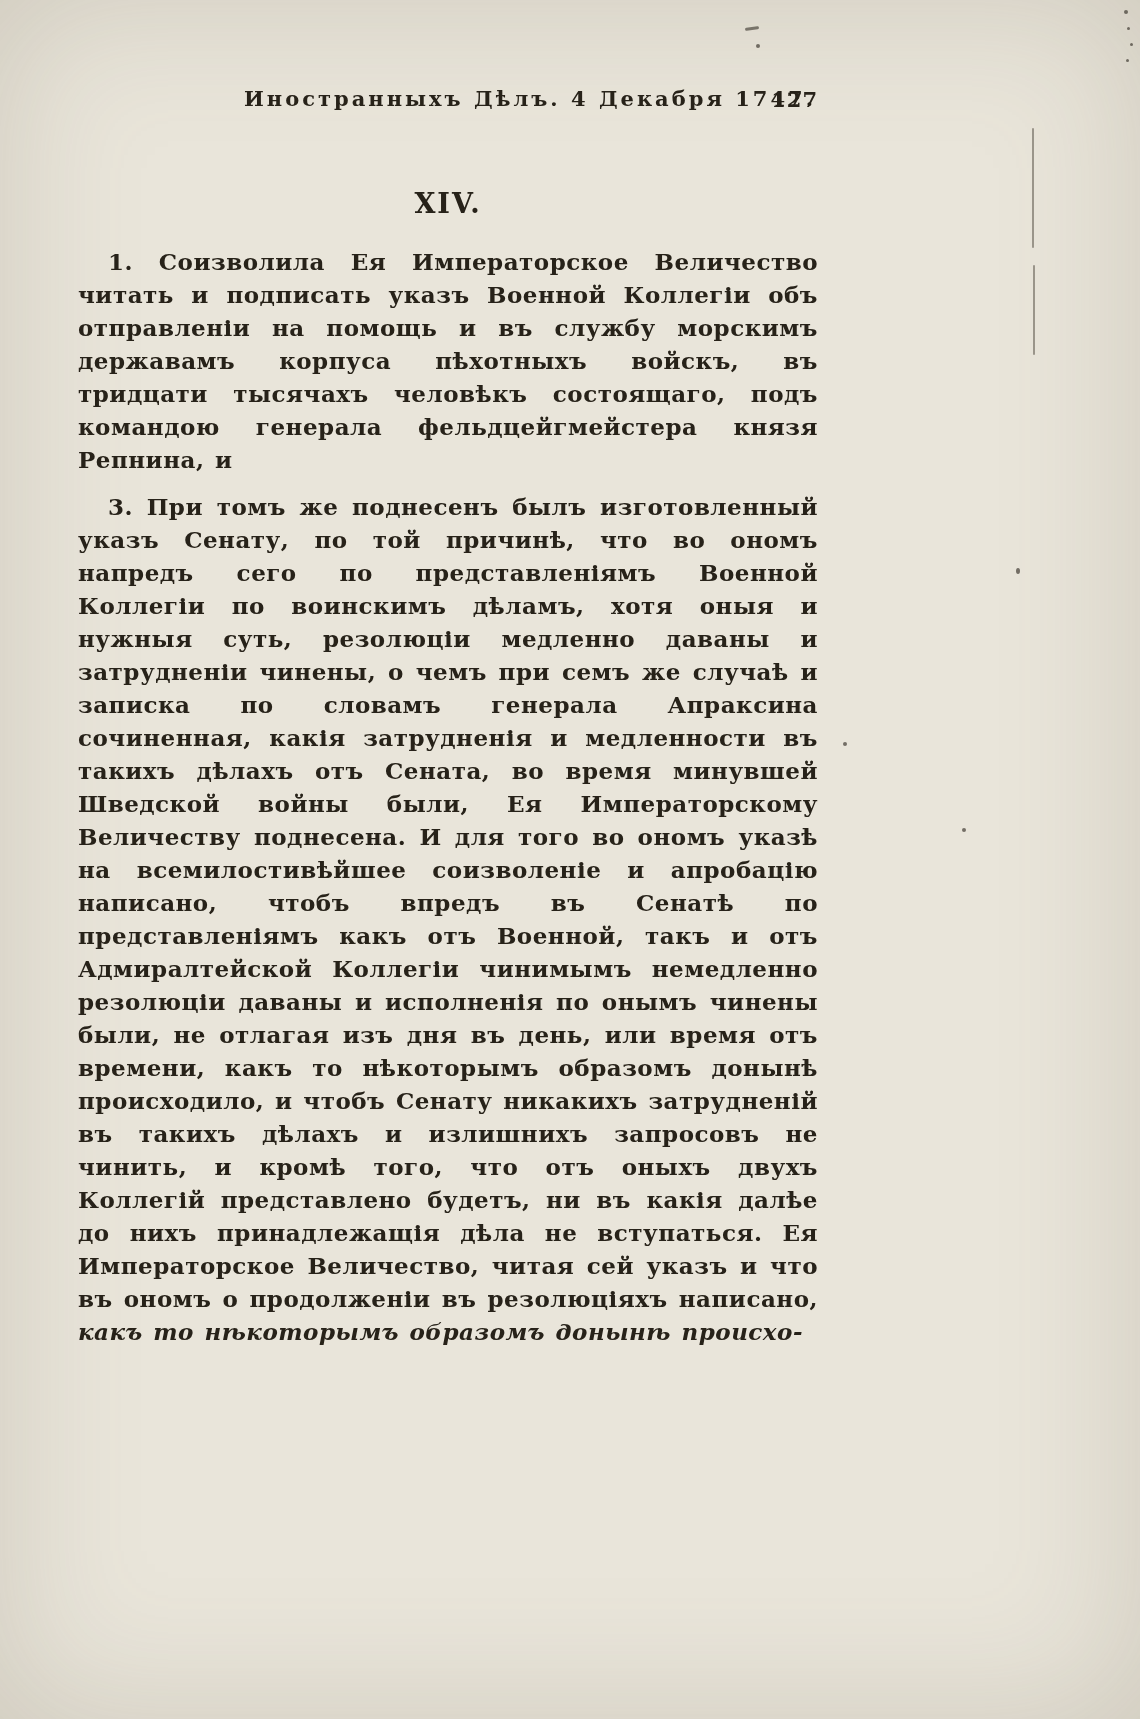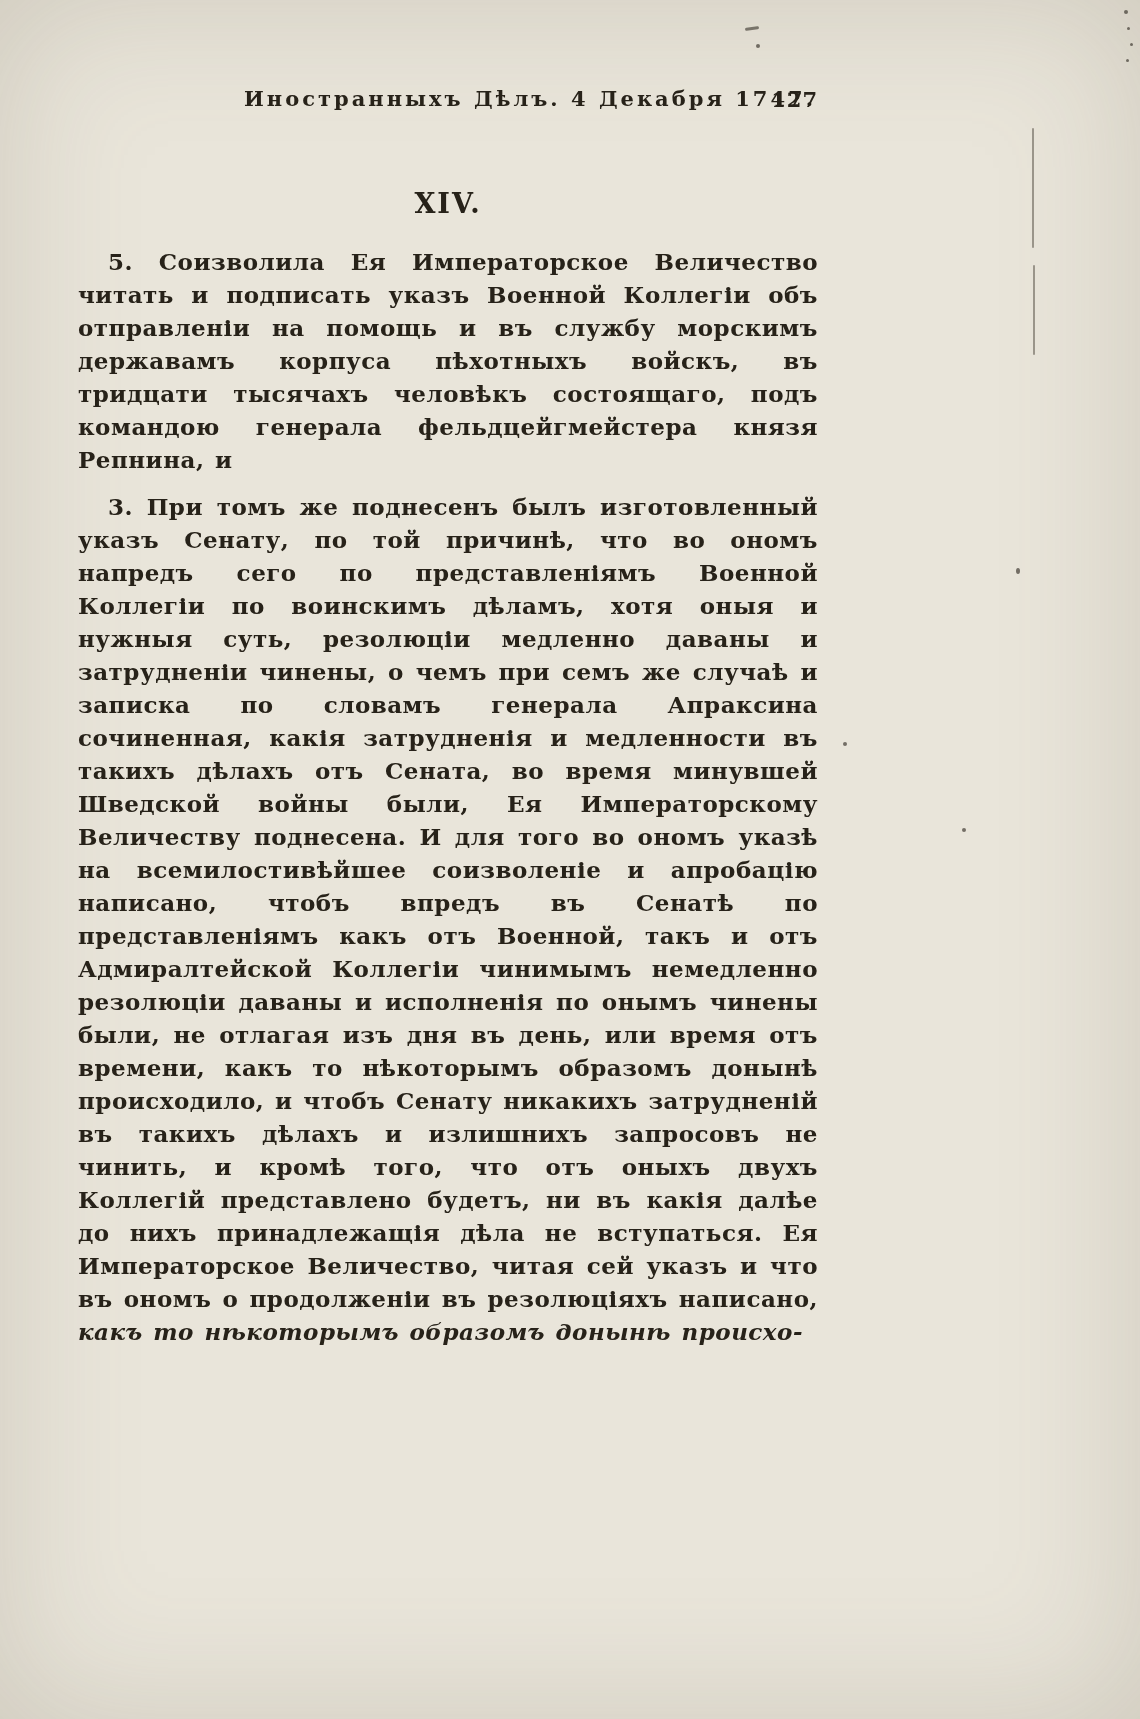--- a/index.html
+++ b/index.html
@@ -112,21 +112,21 @@
 
   <header class="running-head">
     <span class="running-title">Иностранныхъ Дѣлъ. 4 Декабря 1747.</span>
     <span class="page-number">127</span>
   </header>
 
   <main class="text-block">
     <h2 class="section-heading">XIV.</h2>
 
 
-    <p class="body-para">5. Соизволила Ея Императорское Величество читать и подписать указъ Военной Коллегіи объ отправленіи на помощь и въ службу морскимъ державамъ корпуса пѣхотныхъ войскъ, въ тридцати тысячахъ человѣкъ состоящаго, подъ командою генерала фельдцейгмейстера князя Репнина, и</p>
+    <p class="body-para">1. Соизволила Ея Императорское Величество читать и подписать указъ Военной Коллегіи объ отправленіи на помощь и въ службу морскимъ державамъ корпуса пѣхотныхъ войскъ, въ тридцати тысячахъ человѣкъ состоящаго, подъ командою генерала фельдцейгмейстера князя Репнина, и</p>
 
 
     <p class="body-para">
       <span>3. При томъ же поднесенъ былъ изготовленный указъ Сенату, по той причинѣ, что во ономъ напредъ сего по представленіямъ Военной Коллегіи по воинскимъ дѣламъ, хотя оныя и нужныя суть, резолюціи медленно даваны и затрудненіи чинены, о чемъ при семъ же случаѣ и записка по словамъ генерала Апраксина сочиненная, какія затрудненія и медленности въ такихъ дѣлахъ отъ Сената, во время минувшей Шведской войны были, Ея Императорскому Величеству поднесена. И для того во ономъ указѣ на всемилостивѣйшее соизволеніе и апробацію написано, чтобъ впредъ въ Сенатѣ по представленіямъ какъ отъ Военной, такъ и отъ Адмиралтейской Коллегіи чинимымъ немедленно резолюціи даваны и исполненія по онымъ чинены были, не отлагая изъ дня въ день, или время отъ времени, какъ то нѣкоторымъ образомъ донынѣ происходило, и чтобъ Сенату никакихъ затрудненій въ такихъ дѣлахъ и излишнихъ запросовъ не чинить, и кромѣ того, что отъ оныхъ двухъ Коллегій представлено будетъ, ни въ какія далѣе до нихъ принадлежащія дѣла не вступаться. Ея Императорское Величество, читая сей указъ и что въ ономъ о продолженіи въ резолюціяхъ написано, </span><span class="italic">какъ то нѣкоторымъ образомъ донынѣ происхо-</span>
     </p>
   </main>
 
   <div class="hairline" style="left:1032px; top:128px; height:120px;"></div>
   <div class="hairline" style="left:1033px; top:265px; height:90px;"></div>
   <div class="speck" style="left:1124px; top:10px; width:4px; height:4px;"></div>

